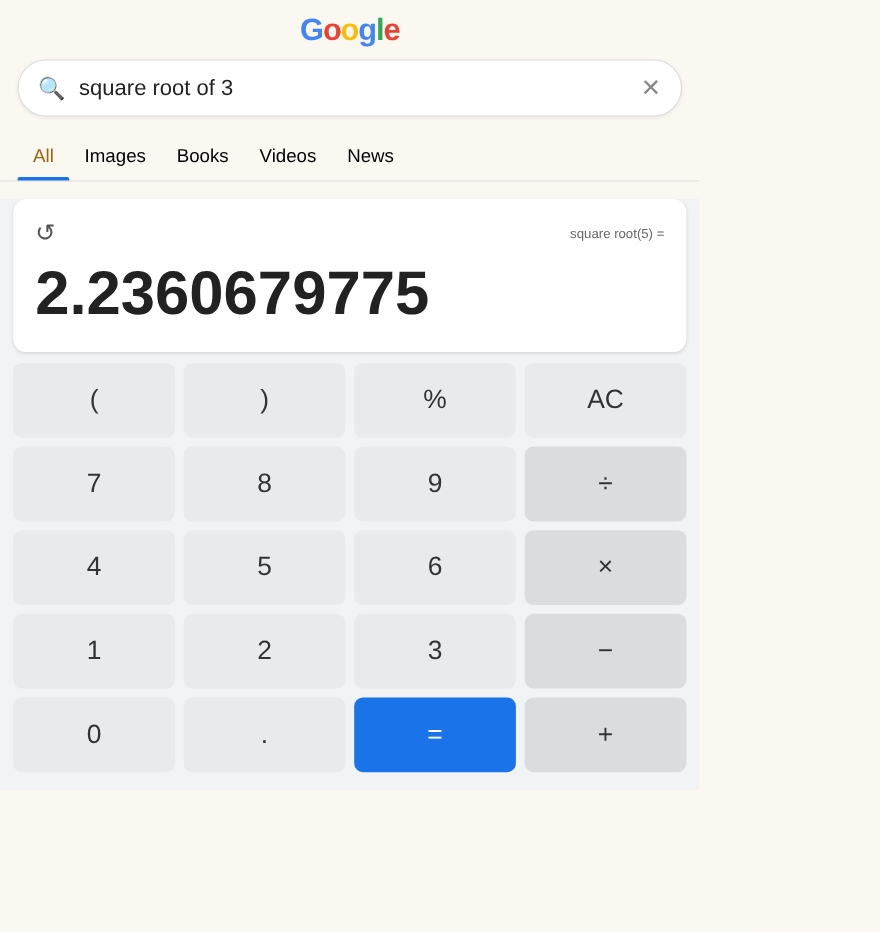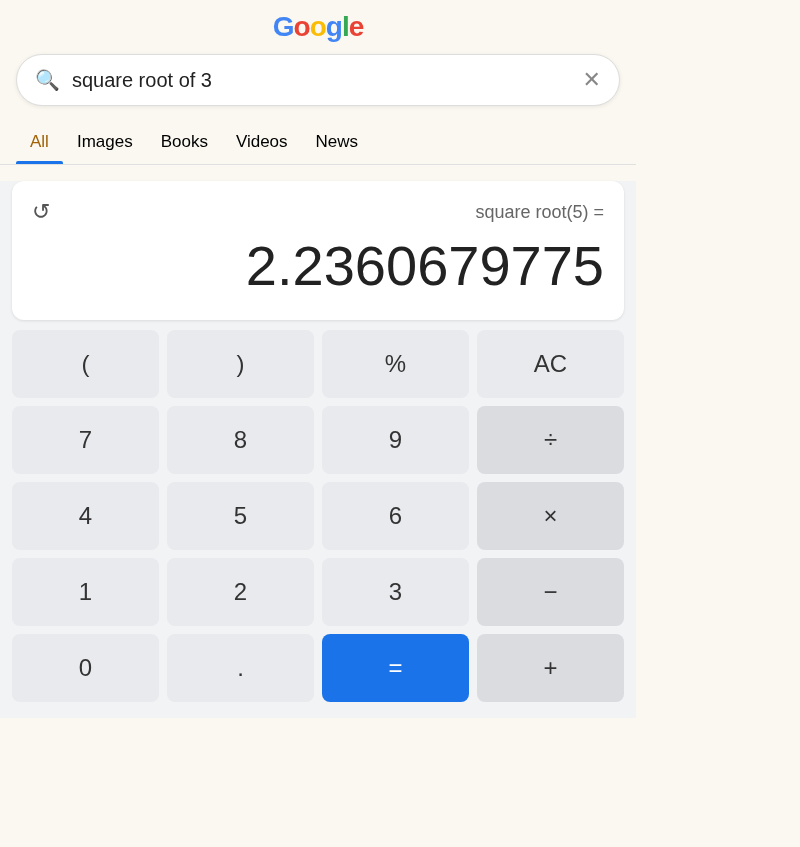--- a/index.html
+++ b/index.html
@@ -135,29 +135,29 @@
       margin-bottom: 8px;
     }
 
     .history-icon {
       font-size: 22px;
       color: #555;
       cursor: pointer;
     }
 
     .expression-label {
-      font-size: 18px;
+      font-size: 12px;
       color: #666;
       font-family: Arial, sans-serif;
     }
 
     .result-value {
-      text-align: right;
+      text-align: left;
       font-size: 56px;
-      font-weight: 400;
+      font-weight: 700;
       color: #222;
       font-family: Arial, sans-serif;
       margin-top: 4px;
     }
 
     
     .calc-buttons {
       padding: 10px 12px 16px 12px;
       display: grid;
       grid-template-columns: repeat(4, 1fr);

